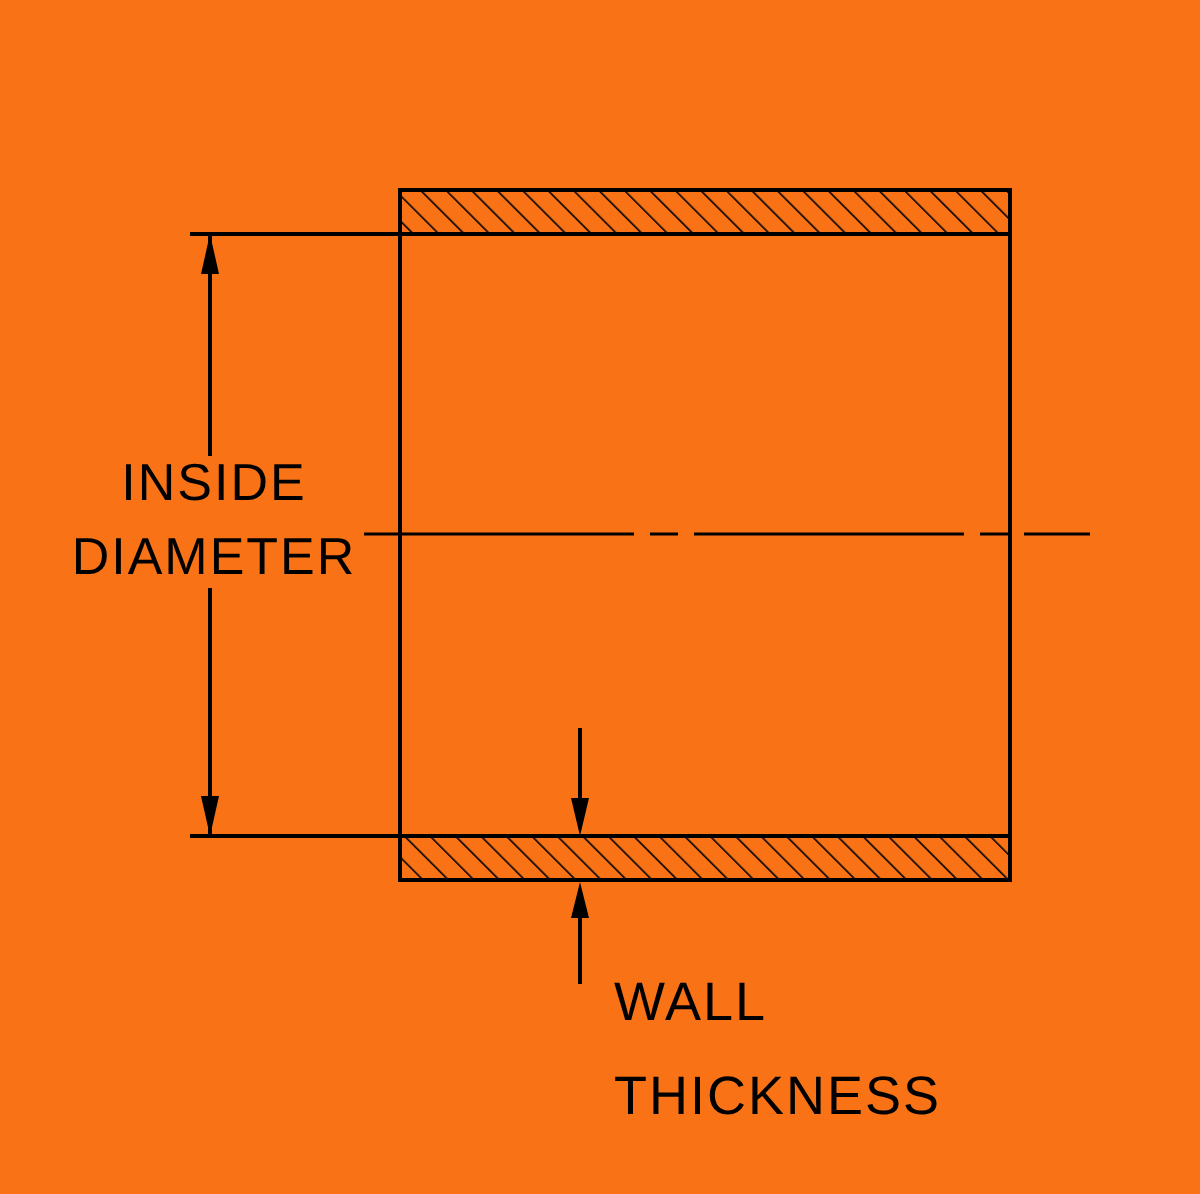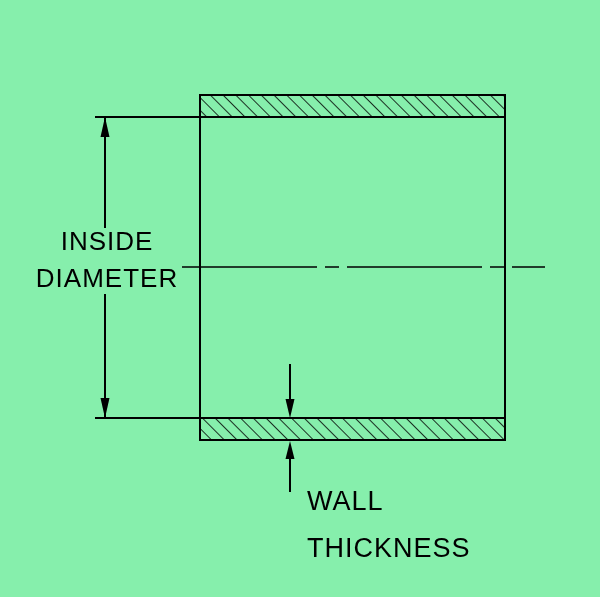--- a/index.html
+++ b/index.html
@@ -4,21 +4,21 @@
 <style>
   html, body {
     margin: 0;
     padding: 0;
     background: #ffffff;
   }
   .page {
     position: relative;
     width: 600px;
     height: 597px;
-    background: #86efac;
+    background: #f97316;
     font-family: "Liberation Sans", sans-serif;
     overflow: hidden;
   }
   svg text {
     font-family: "Liberation Sans", sans-serif;
     fill: #000000;
     letter-spacing: 1px;
   }
   .dim-label {
     font-size: 26px;

